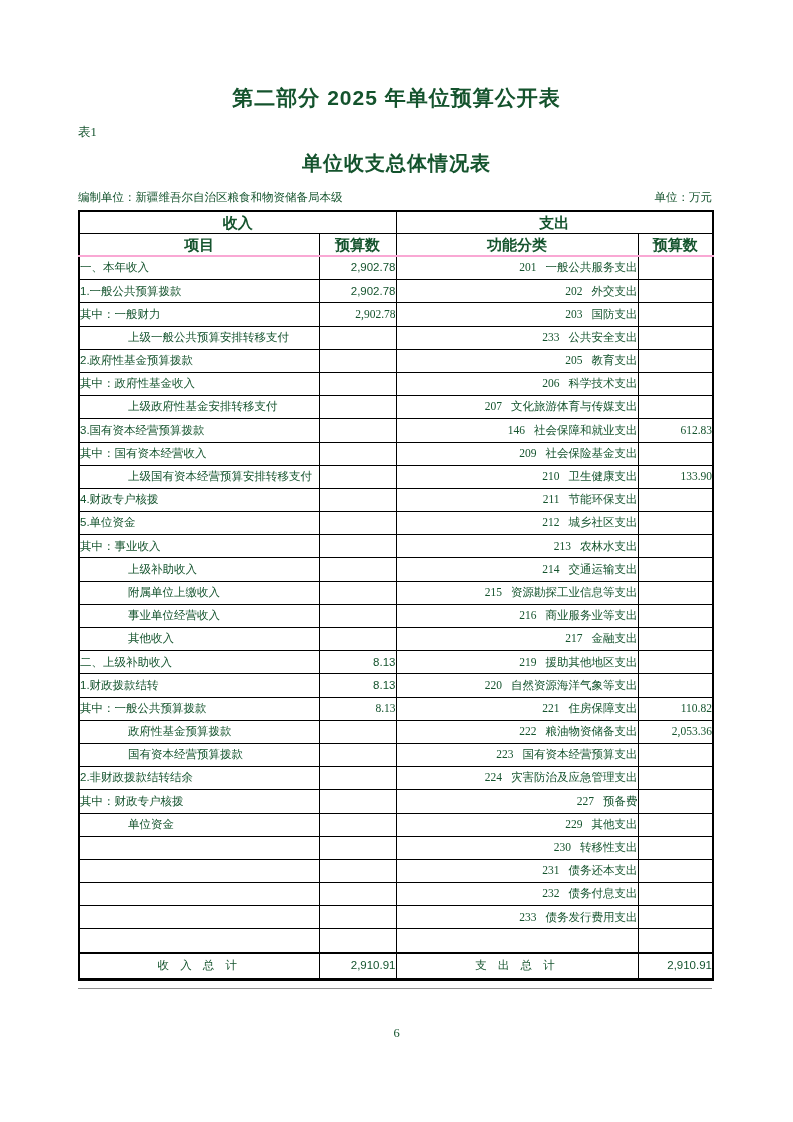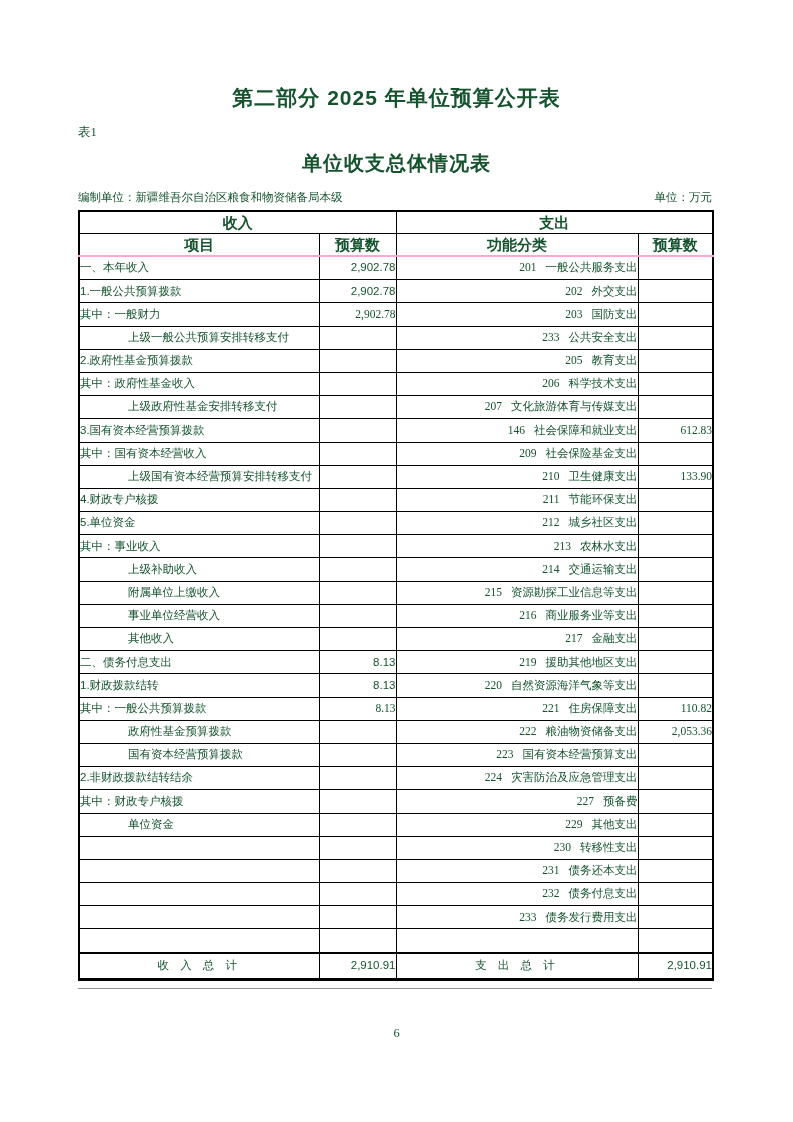--- a/index.html
+++ b/index.html
@@ -183,21 +183,21 @@
           <td class="c-func"><span class="code">216</span><span>商业服务业等支出</span></td>
           <td class="c-val"></td>
         </tr>
         <tr>
           <td class="c-item ind">其他收入</td>
           <td class="c-val"></td>
           <td class="c-func"><span class="code">217</span><span>金融支出</span></td>
           <td class="c-val"></td>
         </tr>
         <tr>
-          <td class="c-item b">二、债务付息支出</td>
+          <td class="c-item b">二、上级补助收入</td>
           <td class="c-val b">8.13</td>
           <td class="c-func"><span class="code">219</span><span>援助其他地区支出</span></td>
           <td class="c-val"></td>
         </tr>
         <tr>
           <td class="c-item b">1.财政拨款结转</td>
           <td class="c-val b">8.13</td>
           <td class="c-func"><span class="code">220</span><span>自然资源海洋气象等支出</span></td>
           <td class="c-val"></td>
         </tr>

